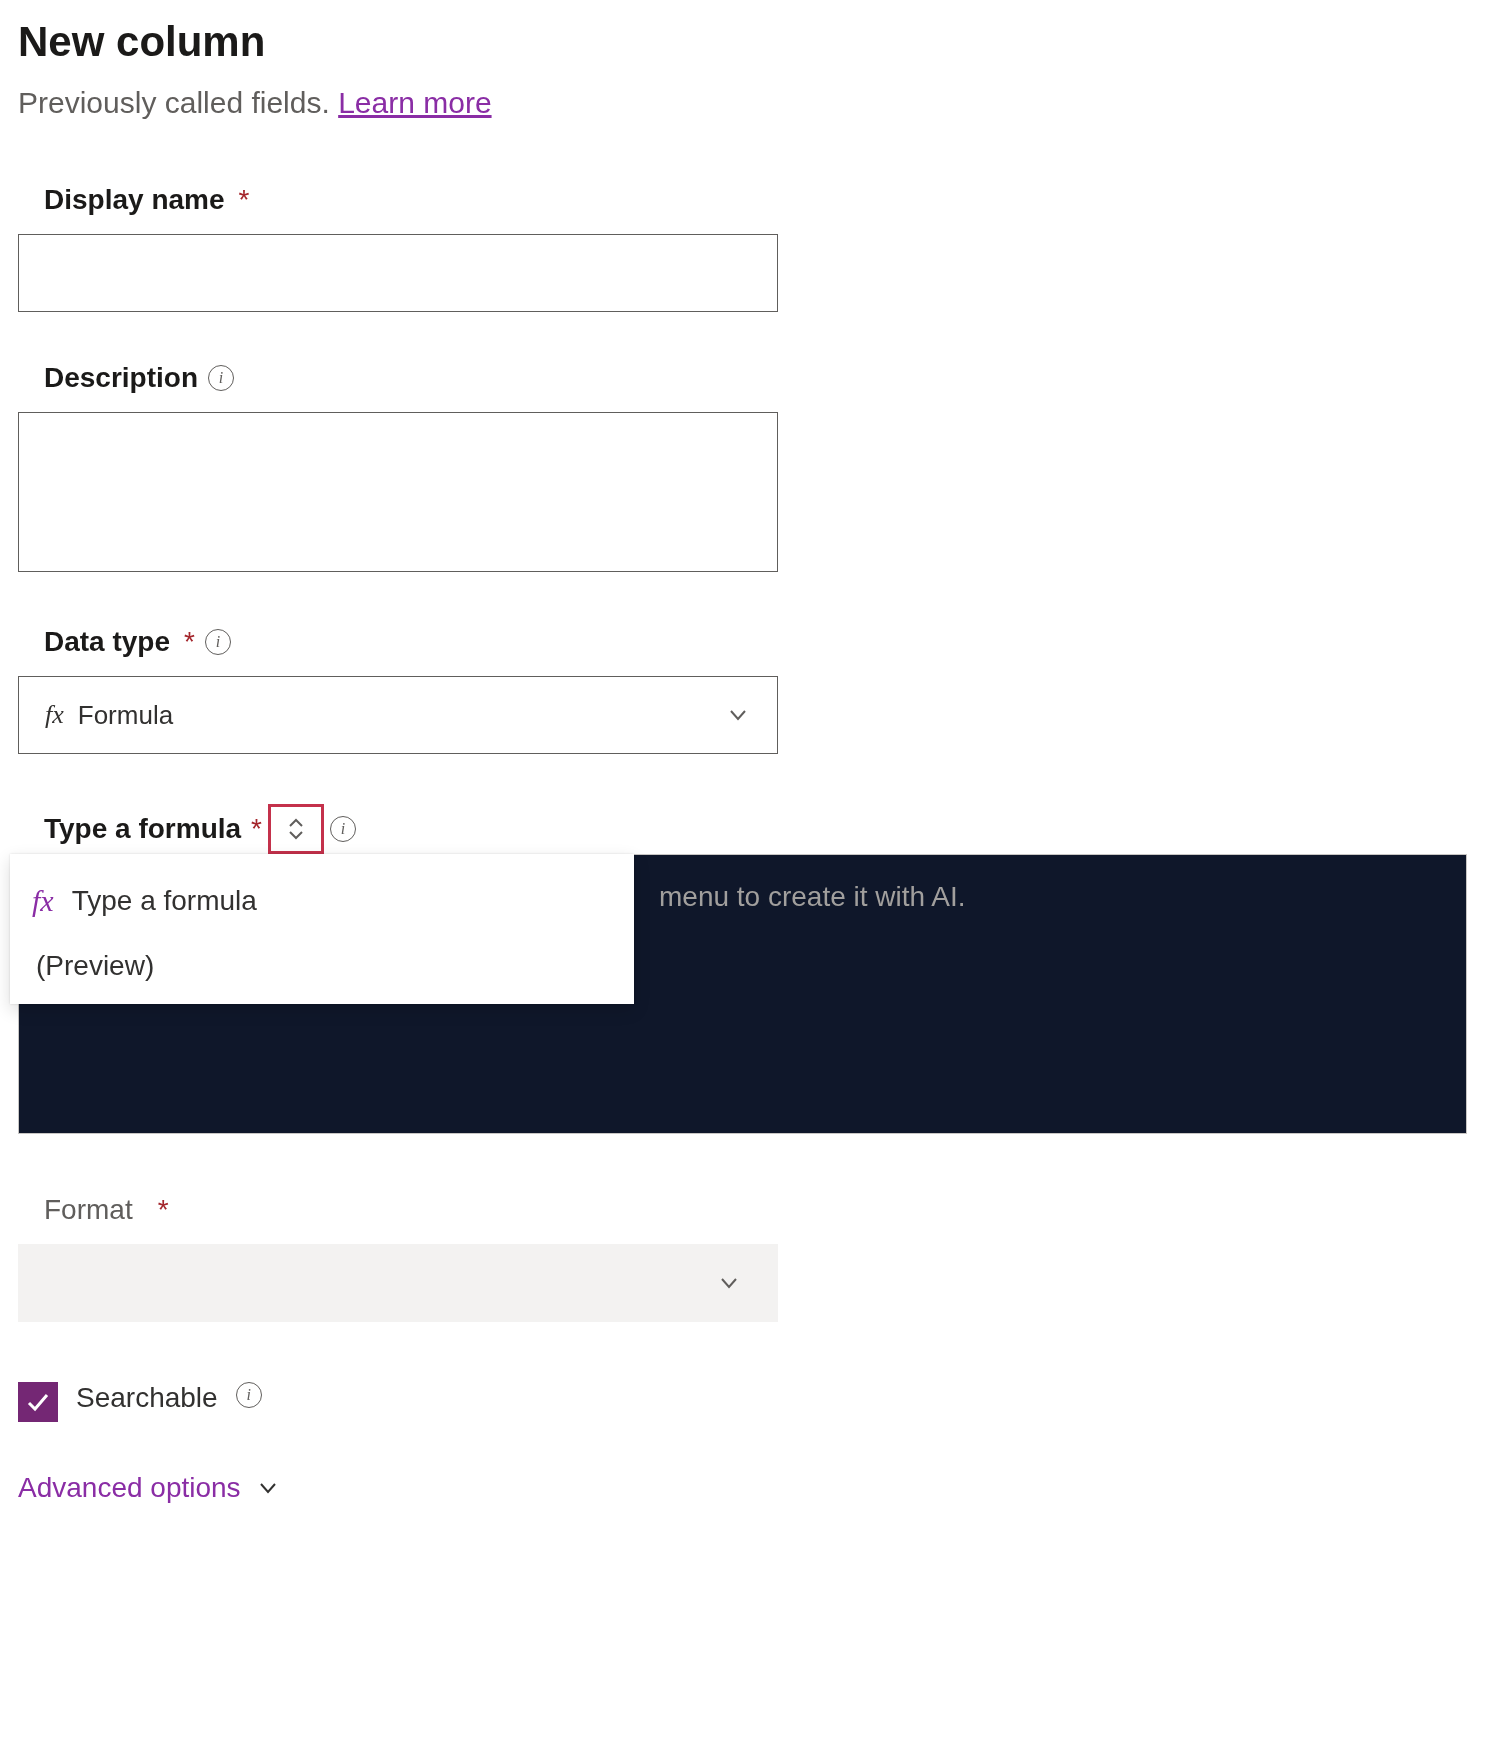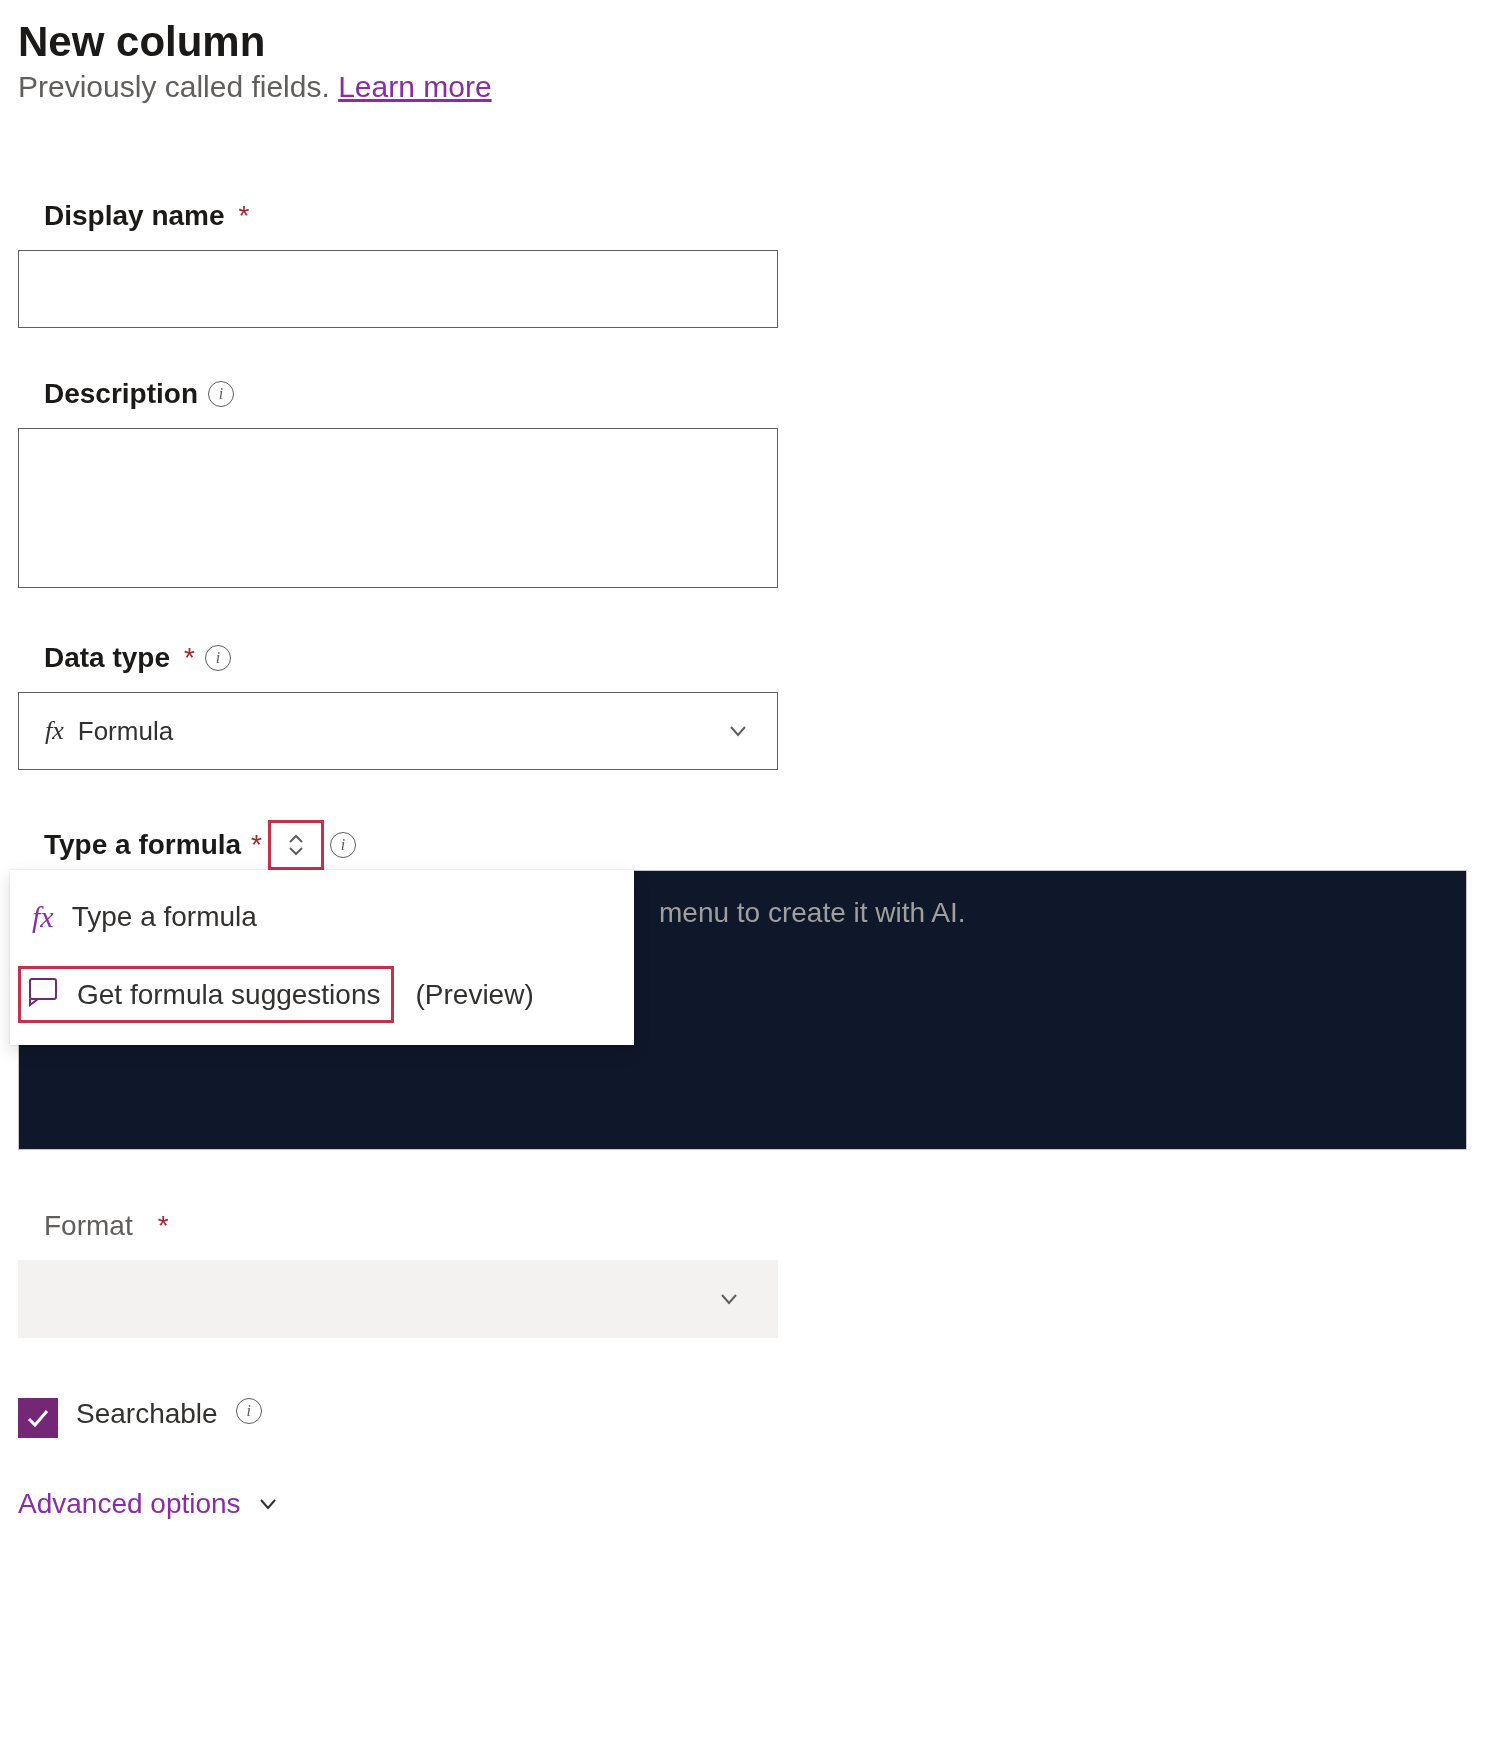--- a/index.html
+++ b/index.html
@@ -7,26 +7,26 @@
       font-family: "Segoe UI", -apple-system, sans-serif;
       padding: 18px;
       color: #323130;
       width: 1485px;
       background: #fff;
     }
     .page-title {
       font-size: 42px;
       font-weight: 700;
       color: #1b1a19;
-      margin-bottom: 4px;
+      margin-bottom: 20px;
     }
     .subtitle {
       font-size: 30px;
       color: #605e5c;
-      margin-bottom: 96px;
+      margin-bottom: 64px;
     }
     .subtitle a {
       color: #8a2da5;
       text-decoration: underline;
     }
     .field-group { margin-bottom: 50px; }
     .field-label {
       font-size: 28px;
       font-weight: 600;
       color: #1b1a19;
@@ -250,29 +250,20 @@
     </span>
     <span class="info-icon">i</span>
   </div>
 
   <div class="formula-dropdown">
     <div class="dropdown-item">
       <span class="fx-icon">fx</span>
       <span>Type a formula</span>
     </div>
     <div class="dropdown-item">
-      <span class="highlight-box">
-        <span class="chat-icon">
-          <svg viewBox="0 0 32 32" fill="none" stroke="#742774" stroke-width="2">
-            <rect x="3" y="4" width="26" height="20" rx="2"></rect>
-            <polyline points="3 24 3 30 11 24"></polyline>
-          </svg>
-        </span>
-        <span>Get formula suggestions</span>
-      </span>
       <span class="preview-tag">(Preview)</span>
     </div>
   </div>
 
   <div class="formula-textarea">
     <span style="display:block; text-align:left; padding-left:610px;">menu to create it with AI.</span>
   </div>
 </div>
 
 

